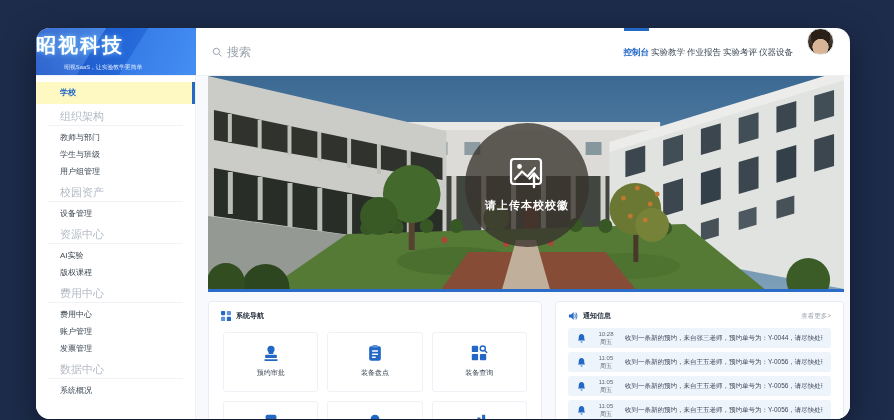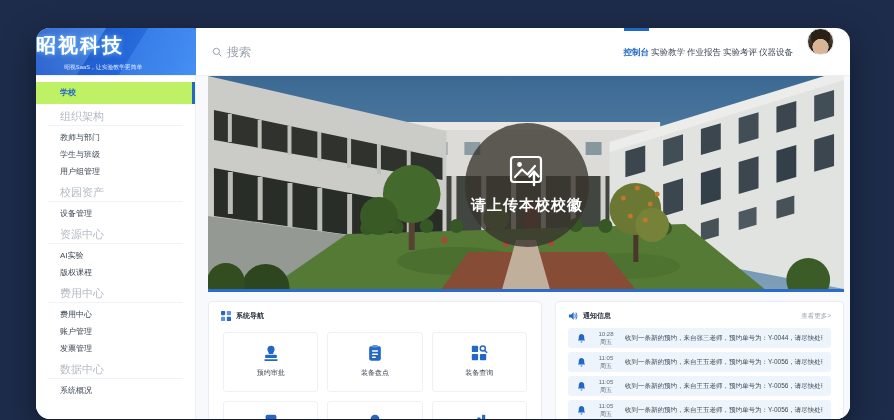--- a/index.html
+++ b/index.html
@@ -31,32 +31,32 @@
   .avatar { width:27px; height:27px; border-radius:50%; margin:0 16px 0 14px; flex:none; cursor:pointer;
     background:radial-gradient(circle at 50% 72%, #D8B596 0 36%, rgba(216,181,150,0) 38%),
                radial-gradient(circle at 50% 30%, #2A2018 0 45%, rgba(42,32,24,0) 47%),
                linear-gradient(#6b5a4a,#17120e); border:1px solid #e3e6ea; }
 
   
   .body-row { flex:1; display:flex; min-height:0; }
   .sidebar { width:160px; flex:none; border-right:1px solid #EEF1F4; padding-top:6px; background:#fff; overflow:hidden; }
   .side-item { height:17px; line-height:17px; padding-left:24px; font-size:8px; color:#3C4754;
     white-space:nowrap; cursor:pointer; }
-  .side-item.active { height:22px; line-height:22px; background:#bef264; color:#2468C6; font-weight:bold;
+  .side-item.active { height:22px; line-height:22px; background:#fef9c3; color:#2468C6; font-weight:bold;
     border-right:3px solid #2468C6; }
   .side-section { margin-top:6px; padding-left:24px; height:12px; line-height:12px; font-size:11px; color:#B3BAC4; }
   .side-divider { border-bottom:1px solid #F0F2F5; margin:3px 12px; }
 
   .main { flex:1; min-width:0; background:#F7F9FC; display:flex; flex-direction:column; overflow:hidden; }
   .hero { position:relative; height:213px; margin:0 6px 0 12px; overflow:hidden; flex:none; background:#4a7aa0; }
   .hero svg.scene { position:absolute; inset:0; width:100%; height:100%; display:block; }
   .hero-circle { position:absolute; left:257px; top:47px; width:124px; height:124px; border-radius:50%;
     background:rgba(56,51,45,.78); display:flex; flex-direction:column; align-items:center;
     justify-content:center; gap:9px; cursor:pointer; }
-  .hero-circle-text { color:#fff; font-size:15px; font-weight:bold; letter-spacing:1px; }
+  .hero-circle-text { color:#fff; font-size:11px; font-weight:bold; letter-spacing:1px; }
   .hero-underline { height:3px; background:#2A6CC8; margin:0 6px 0 12px; flex:none; }
 
   .panels { display:flex; gap:13px; margin:9px 6px 0 12px; flex:1; min-height:0; align-items:flex-start; }
   .panel { background:#fff; border:1px solid #E9EDF3; border-radius:4px; height:150px; }
   .nav-panel { width:334px; flex:none; }
   .notice-panel { flex:1; min-width:0; }
   .panel-head { display:flex; align-items:center; gap:5px; padding:9px 12px 7px; font-size:7px;
     font-weight:bold; color:#2B3442; }
   .more-link { margin-left:auto; font-weight:normal; font-size:6.5px; color:#9AA3AD; cursor:pointer; }
 

